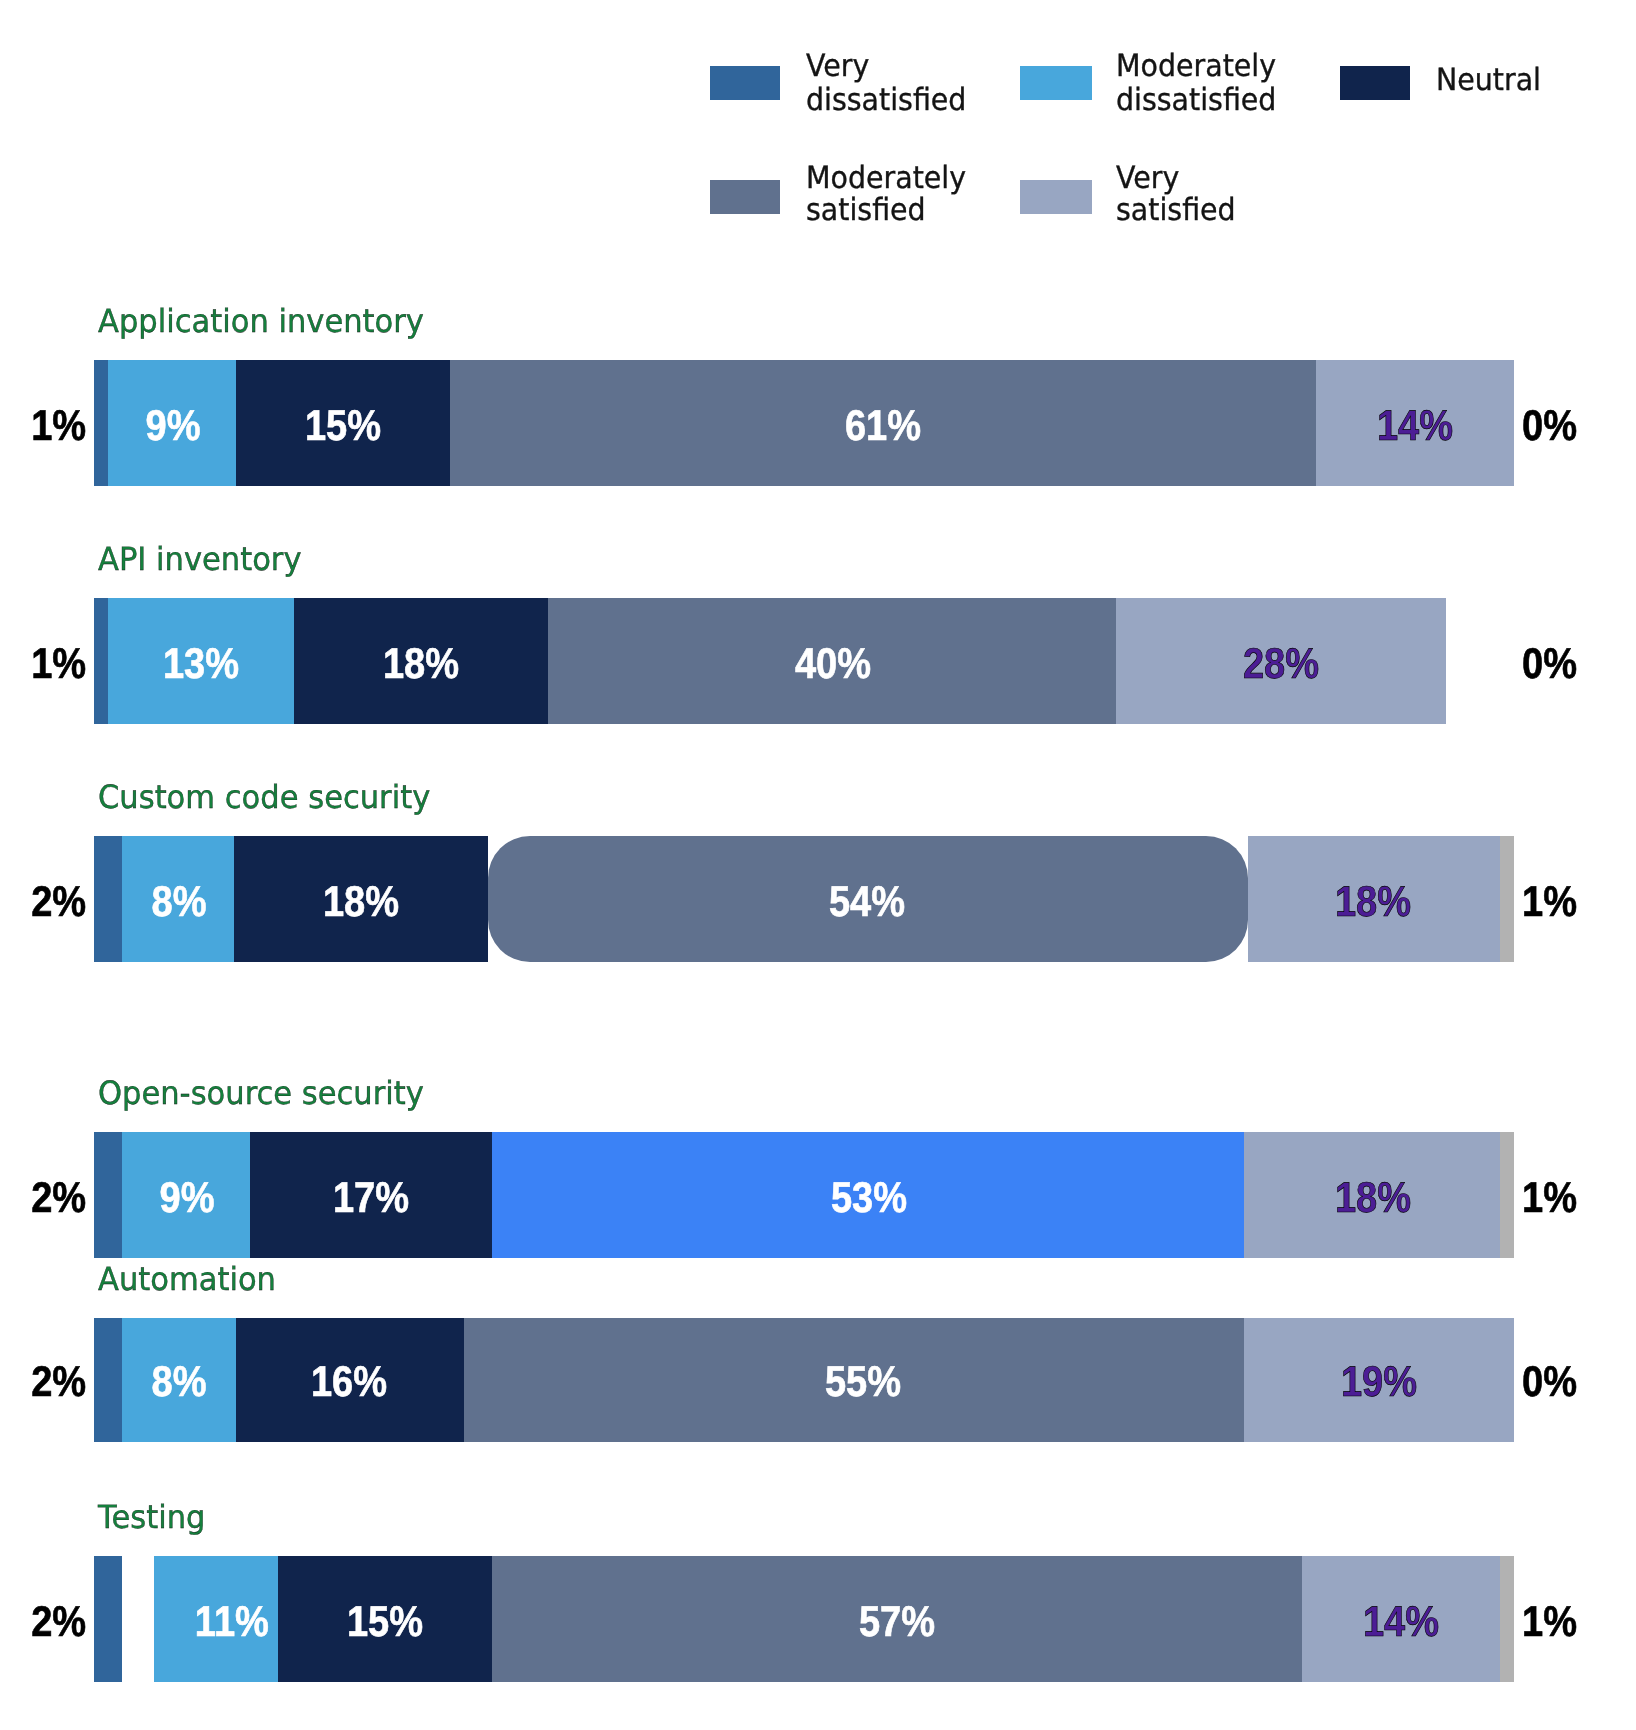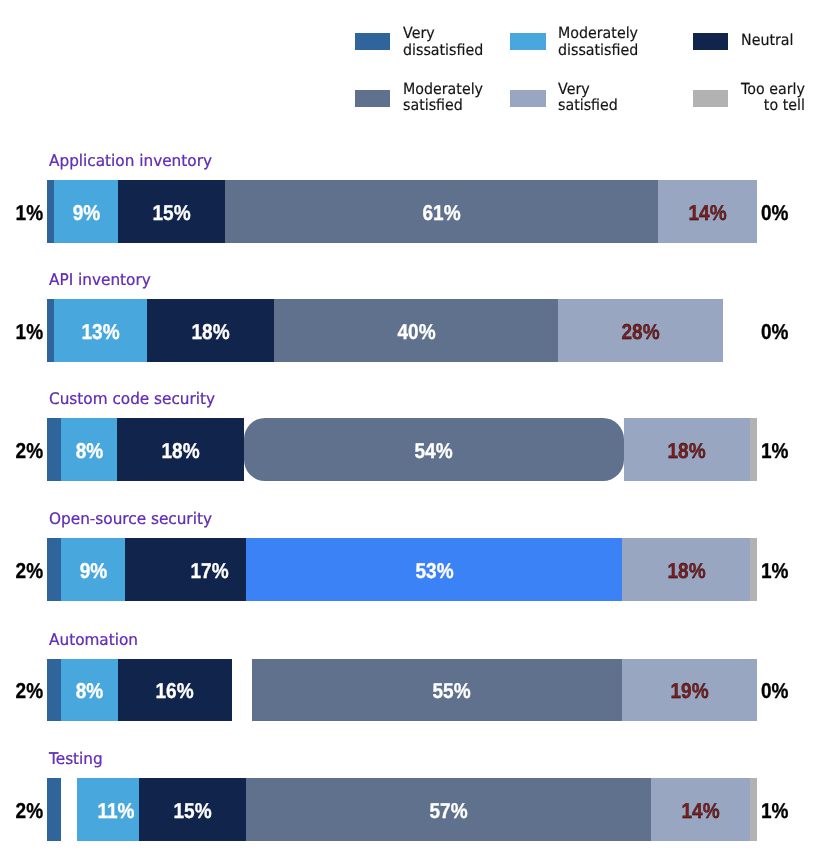--- a/index.html
+++ b/index.html
@@ -13,58 +13,58 @@
   }
 
   
   .legend{position:absolute;left:355.3px;top:0;width:462px;height:130px;text-decoration:underline;}
   .legend-row{position:absolute;left:0;width:462px;height:40px;}
   .legend-row.r1{top:32.6px;}
   .legend-row.r2{top:89.8px;}
   .legend-item{position:absolute;top:0;display:flex;align-items:flex-start;}
   .legend-item.col0{left:0px;}
   .legend-item.col1{left:155.1px;}
-  .legend-item.col2{left:338px;text-align:right;}
+  .legend-item.col2{left:315px;}
   .swatch{width:35.2px;height:17.1px;flex:0 0 auto;}
   .legend-label{
     font-family:"DejaVu Sans",sans-serif;
     font-size:15.3px;line-height:16.9px;color:#141414;
     -webkit-text-stroke:0.18px #141414;
     margin-left:12.6px;margin-top:-7.5px;
     white-space:pre;display:inline-block;
     transform:scaleX(0.93);transform-origin:left top;
   }
   .legend-label.single{margin-top:1.9px;position:relative;top:-2px;}
   .legend-row.r2 .legend-label{
     margin-top:-9.3px;
   }
   
 
   
   .row{position:absolute;left:0;width:818px;height:62.9px;}
   .cat-label{
     position:absolute;left:48.7px;top:-27.0px;
     font-family:"DejaVu Sans",sans-serif;
-    font-size:16px;line-height:16px;color:#6d28d9;
+    font-size:16px;line-height:16px;color:#15803d;
     white-space:nowrap;-webkit-text-stroke:0.18px #141414;
   }
   .cat-label > i{font-style:normal;display:inline-block;transform:scaleX(0.955);transform-origin:left top;}
   .bar{position:absolute;left:47.2px;top:0;height:62.9px;}
   .seg{position:absolute;top:0;height:62.9px;overflow:hidden;}
   .seg-label{
     position:absolute;left:0;top:0;width:100%;height:62.9px;
     display:flex;align-items:center;justify-content:center;
     color:#ffffff;font-size:21.5px;font-weight:bold;
     -webkit-text-stroke:0.32px #ffffff;
   }
   .seg-label > i{
     font-style:normal;display:inline-block;
     transform:scaleX(0.885) translateY(2px);transform-origin:center;
   }
-  .seg-label.dark{color:#7f1d1d;-webkit-text-stroke:0.32px #000000;}
+  .seg-label.dark{color:#4c1d95;-webkit-text-stroke:0.32px #000000;}
   .end-label{
     position:absolute;top:0;height:62.9px;
     display:flex;align-items:center;
     font-size:21.5px;font-weight:bold;color:#000000;
     -webkit-text-stroke:0.32px #000000;
   }
   .end-label > i{
     font-style:normal;display:inline-block;
     transform:scaleX(0.885) translateY(2px);
   }
@@ -97,25 +97,20 @@
     <div class="legend-item col0">
       <span class="swatch" style="background: rgb(96, 113, 142);"></span>
       <span class="legend-label">Moderately
 satisfied</span>
     </div>
     <div class="legend-item col1">
       <span class="swatch" style="background: rgb(152, 166, 194);"></span>
       <span class="legend-label">Very
 satisfied</span>
     </div>
-    <div class="legend-item col2">
-      <span class="swatch" style="background: rgb(178, 178, 178);"></span>
-      <span class="legend-label">Too early
-to tell</span>
-    </div>
   </div>
 </div>
 
 <div id="chart-rows">
     <div class="row" style="top: 180.2px;">
       <div class="cat-label"><i>Application inventory</i></div>
       <div class="bar">
         <div class="seg" style="left: 0px; width: 7.1px; background: rgb(48, 101, 155);"></div>
         <div class="seg" style="left: 7.1px; width: 63.9px; background: rgb(72, 167, 220);">
           <span class="seg-label">
@@ -203,30 +198,30 @@
         </div>
         <div class="seg" style="left: 702.97px; width: 7.0297px; background: rgb(178, 178, 178);"></div>
       </div>
       <div class="end-label left">
         <i>2%</i>
       </div>
       <div class="end-label right">
         <i>1%</i>
       </div>
     </div>
-    <div class="row" style="top: 538px; text-decoration: underline;">
+    <div class="row" style="top: 566px; text-decoration: underline;">
       <div class="cat-label"><i>Open-source security</i></div>
       <div class="bar">
         <div class="seg" style="left: 0px; width: 14.2px; background: rgb(48, 101, 155);"></div>
         <div class="seg" style="left: 14.2px; width: 63.9px; background: rgb(72, 167, 220);">
           <span class="seg-label">
             <i>9%</i>
           </span>
         </div>
-        <div class="seg" style="left: 78.1px; width: 120.7px; background: rgb(16, 36, 76); padding-left: 48px;">
+        <div class="seg" style="left: 78.1px; width: 120.7px; background: rgb(16, 36, 76);">
           <span class="seg-label">
             <i>17%</i>
           </span>
         </div>
         <div class="seg" style="left: 198.8px; width: 376.3px; background: #3b82f6;">
           <span class="seg-label">
             <i>53%</i>
           </span>
         </div>
         <div class="seg" style="left: 575.1px; width: 127.8px; background: rgb(152, 166, 194);">
@@ -250,21 +245,21 @@
         <div class="seg" style="left: 14.2px; width: 56.8px; background: rgb(72, 167, 220);">
           <span class="seg-label">
             <i>8%</i>
           </span>
         </div>
         <div class="seg" style="left: 71px; width: 113.6px; background: rgb(16, 36, 76);">
           <span class="seg-label">
             <i>16%</i>
           </span>
         </div>
-        <div class="seg" style="left: 184.6px; width: 400px; background: rgb(96, 113, 142); margin-left: 20px;">
+        <div class="seg" style="left: 184.6px; width: 400px; background: rgb(96, 113, 142);">
           <span class="seg-label">
             <i>55%</i>
           </span>
         </div>
         <div class="seg" style="left: 575.1px; width: 134.9px; background: rgb(152, 166, 194);">
           <span class="seg-label dark">
             <i>19%</i>
           </span>
         </div>
       </div>

